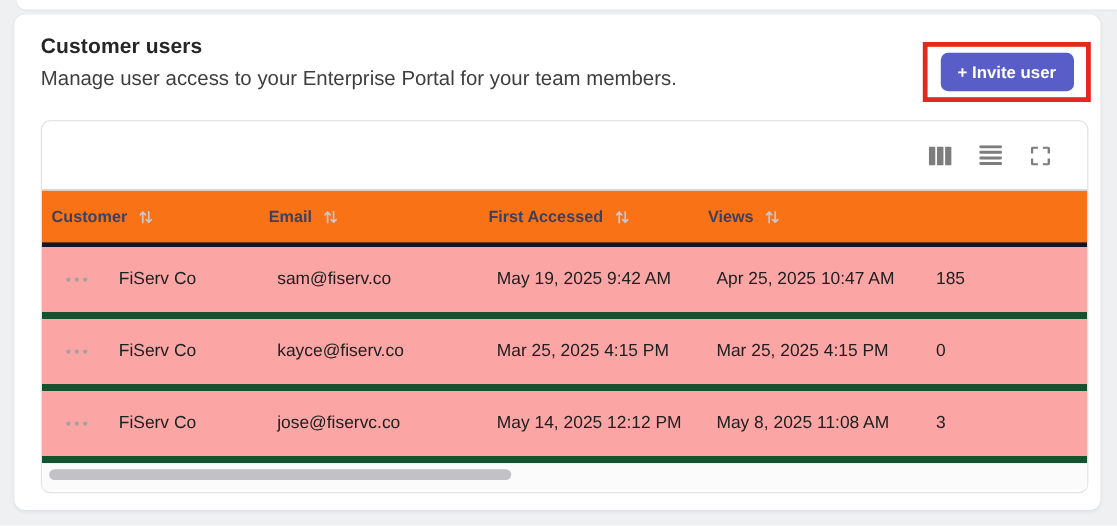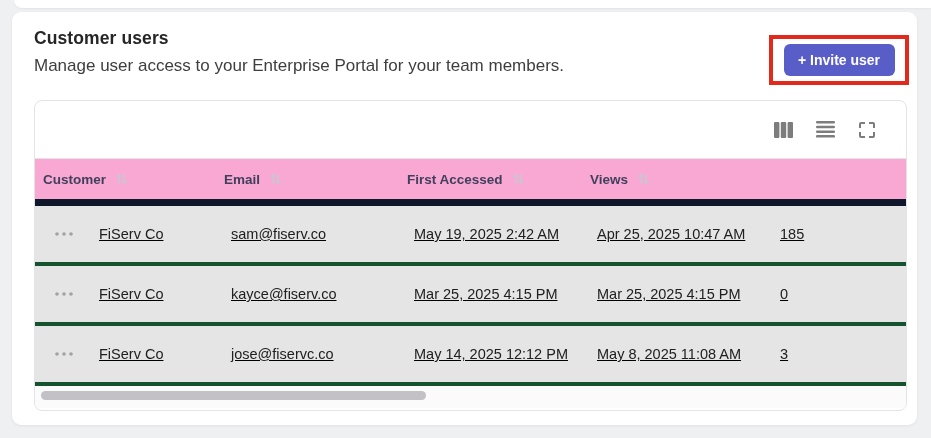--- a/index.html
+++ b/index.html
@@ -53,30 +53,30 @@
     background: none; border: none; padding: 0; cursor: pointer;
     display: flex; align-items: center; justify-content: center;
     width: 20px; height: 18px;
   }
   .grid-row {
     display: grid;
     grid-template-columns: 57px 124px 183px 183px 183px 1fr;
     align-items: center;
   }
   .thead {
-    height: 48px; background: #f9a8d4;
-    border-top: 1px solid #e3e3e8; border-bottom: 7px solid #0f172a;
+    height: 48px; background: #f97316;
+    border-top: 1px solid #e3e3e8; border-bottom: 4px solid #0f172a;
   }
   .th {
     display: flex; align-items: center; gap: 9px; padding-left: 8px;
     font-size: 13.5px; font-weight: 700; color: #40405c; cursor: pointer;
     white-space: nowrap;
   }
   .th-customer { grid-column: 1 / 3; }
-  .tr { height: 60px; border-bottom: 4px solid #14532d; background: #e5e5e5; text-decoration: underline; }
+  .tr { height: 60px; border-bottom: 6px solid #14532d; background: #fca5a5; }
   .td { font-size: 14.5px; color: #202020; padding-left: 15px; white-space: nowrap; }
   .td-actions { display: flex; justify-content: center; padding-left: 0; }
   .td-name { padding-left: 7px; }
   .row-menu-btn {
     background: none; border: none; cursor: pointer; padding: 4px 2px;
     display: flex; align-items: center;
   }
   .hscroll {
     position: relative; height: 22px; background: #fbfbfc;
   }
@@ -179,21 +179,21 @@
             <svg width="18" height="4" viewBox="0 0 18 4">
               <circle cx="2" cy="2" r="1.8" fill="#a2a2a2"></circle>
                 <circle cx="9" cy="2" r="1.8" fill="#a2a2a2"></circle>
                 <circle cx="16" cy="2" r="1.8" fill="#a2a2a2"></circle>
             </svg>
           </span>
         </button>
       </div>
       <div class="td td-name">FiServ Co</div>
       <div class="td">sam@fiserv.co</div>
-      <div class="td">May 19, 2025 2:42 AM</div>
+      <div class="td">May 19, 2025 9:42 AM</div>
       <div class="td">Apr 25, 2025 10:47 AM</div>
       <div class="td">185</div>
     </div>
 
     <div class="grid-row tr">
       <div class="td td-actions">
         <button class="row-menu-btn">
           <span>
             <svg width="18" height="4" viewBox="0 0 18 4">
               <circle cx="2" cy="2" r="1.8" fill="#a2a2a2"></circle>

